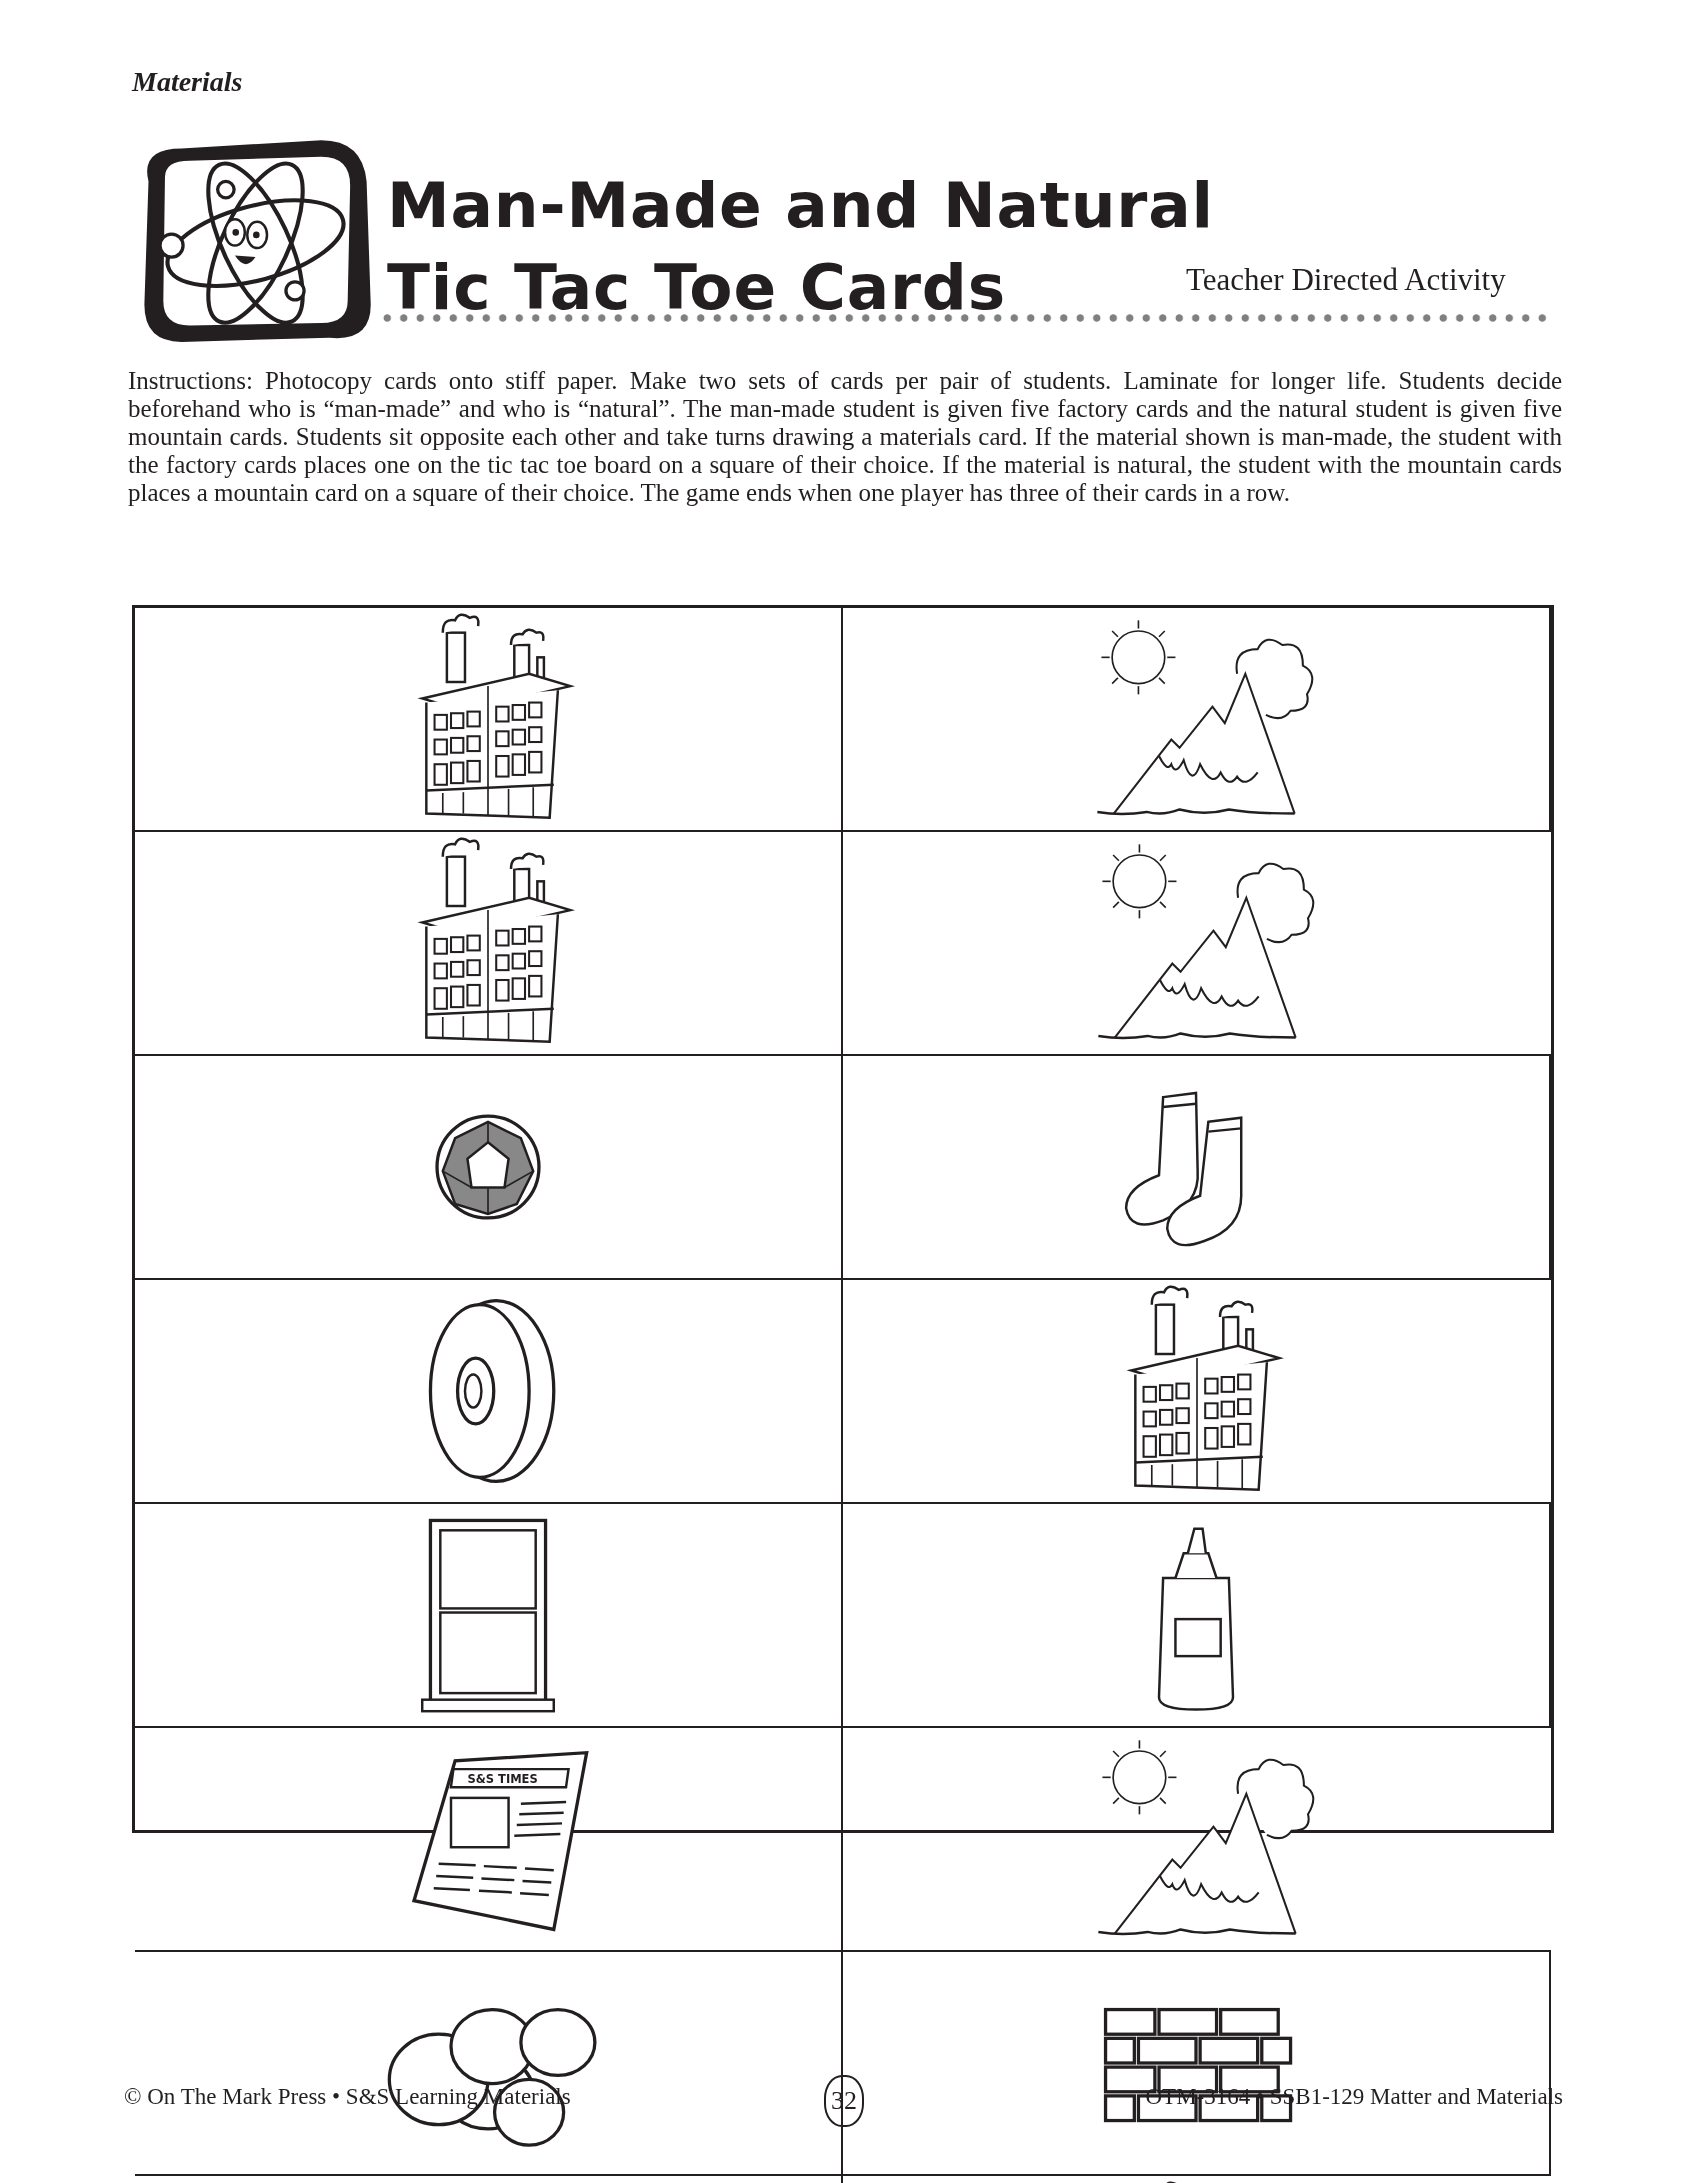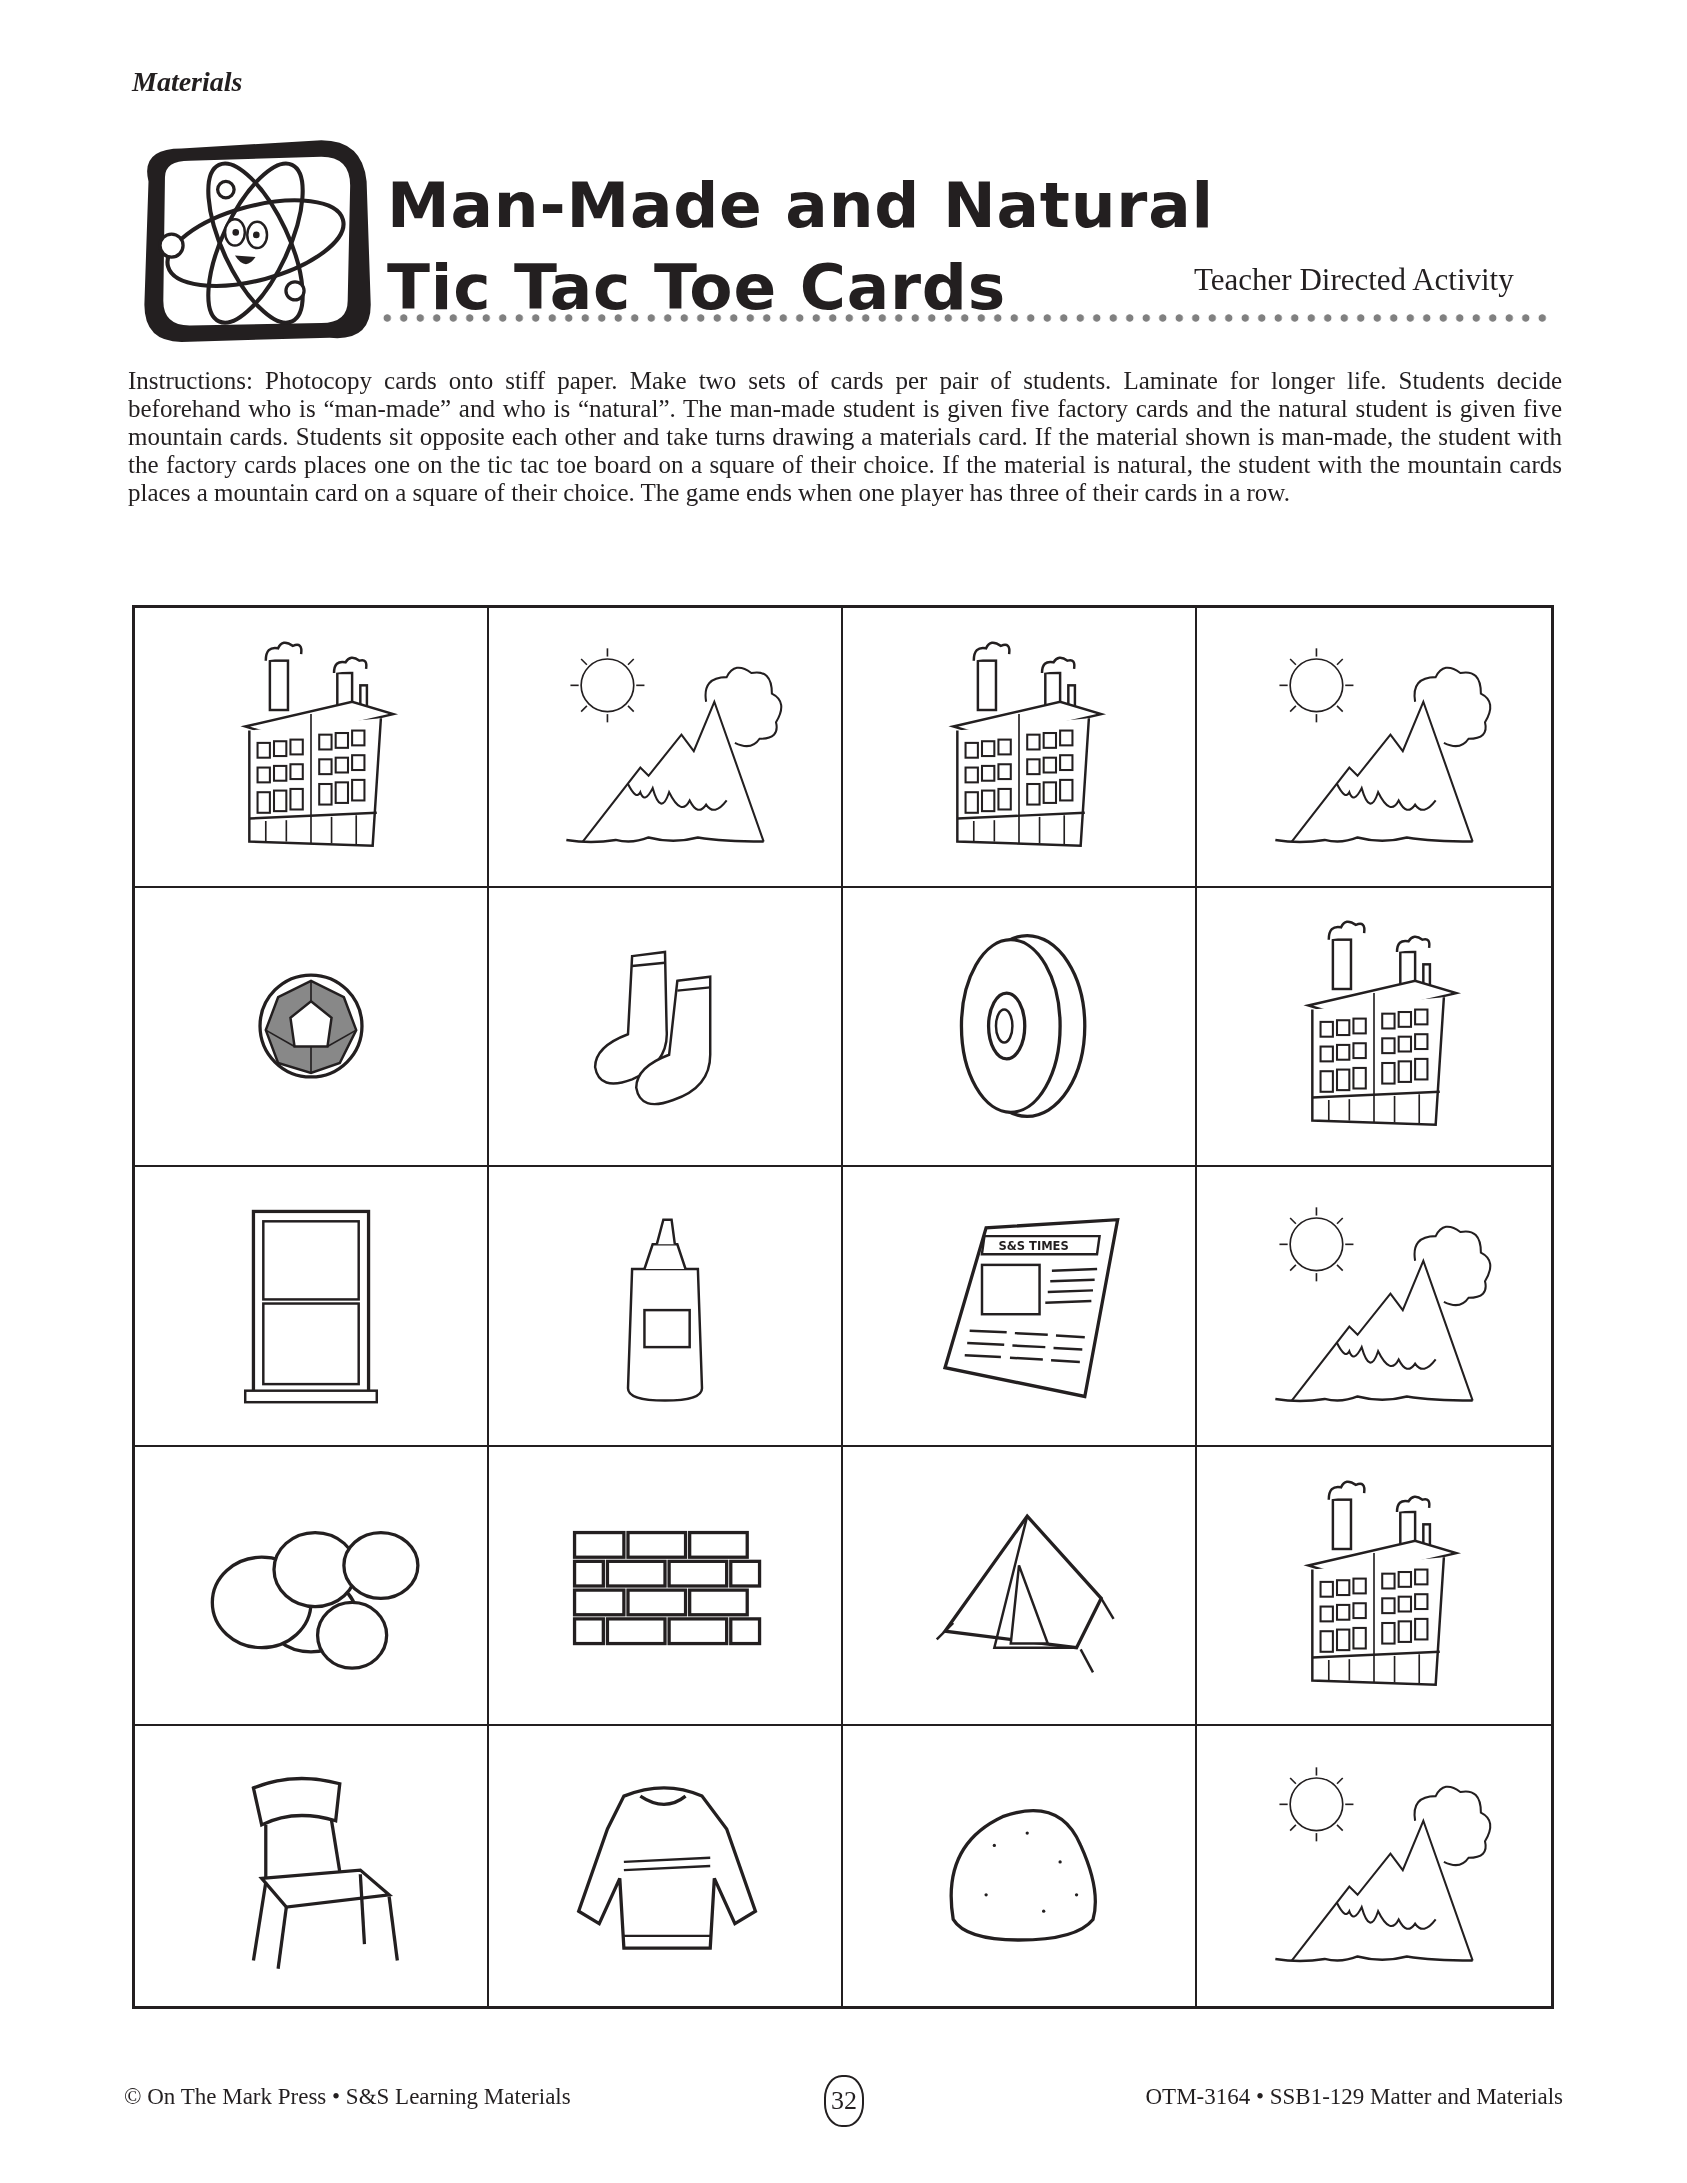--- a/index.html
+++ b/index.html
@@ -1,26 +1,26 @@
 <!DOCTYPE html>
 <html style="font-size:13px"><head>
 <meta charset="utf-8">
 <style>
   html,body{margin:0;padding:0;background:#fff;}
   body{width:1687px;height:2183px;position:relative;overflow:hidden;color:#231f20;font-family:"Liberation Serif","DejaVu Serif",serif;}
   .section-label{position:absolute;left:132px;top:66px;font-style:italic;font-weight:bold;font-size:28px;}
   .logo{position:absolute;left:132px;top:132px;width:247px;height:214px;}
   .title{position:absolute;left:387px;top:165px;font-family:"DejaVu Sans","Liberation Sans",sans-serif;font-weight:bold;font-size:63px;line-height:82px;letter-spacing:0.8px;color:#231f20;}
-  .subtitle{position:absolute;left:1186px;top:262px;font-size:31px;margin-left:8px;}
+  .subtitle{position:absolute;left:1186px;top:262px;font-size:31px;}
   .dots{position:absolute;left:379px;top:313px;width:1170px;height:10px;
     background-image:radial-gradient(circle,#808080 3.3px,transparent 4.1px);background-size:16.5px 10px;background-repeat:repeat-x;}
   .instructions{position:absolute;left:128px;top:367px;width:1434px;font-size:25px;line-height:28px;text-align:justify;}
   .instructions b{font-weight:normal;}
-  .grid{position:absolute;left:132px;top:605px;width:1422px;height:1404px;border:3.3px solid #231f20;box-sizing:border-box;
-    display:grid;grid-template-columns:repeat(4,1fr);grid-template-rows:repeat(5,1fr);}
+  .grid{position:absolute;left:132px;top:605px;width:1422px;height:1228px;border:3.3px solid #231f20;box-sizing:border-box;
+    display:grid;grid-template-columns:repeat(2,1fr);grid-template-rows:repeat(5,1fr);}
   .card{border-right:2.5px solid #231f20;border-bottom:2.5px solid #231f20;display:flex;align-items:center;justify-content:center;position:relative;}
   .card:nth-child(4n){border-right:none;}
   .card:nth-last-child(-n+4){border-bottom:none;}
   .card svg{width:272px;height:222px;}
   .footer{position:absolute;top:2084px;font-weight:normal;font-size:23px;}
   .footer-left{left:124px;}
   .footer-right{right:124px;}
   .page-num{position:absolute;left:824px;top:2075px;width:36px;height:48px;border:2.5px solid #231f20;border-radius:18px/23px;display:flex;align-items:center;justify-content:center;font-size:26px;}
 </style>
 </head>

